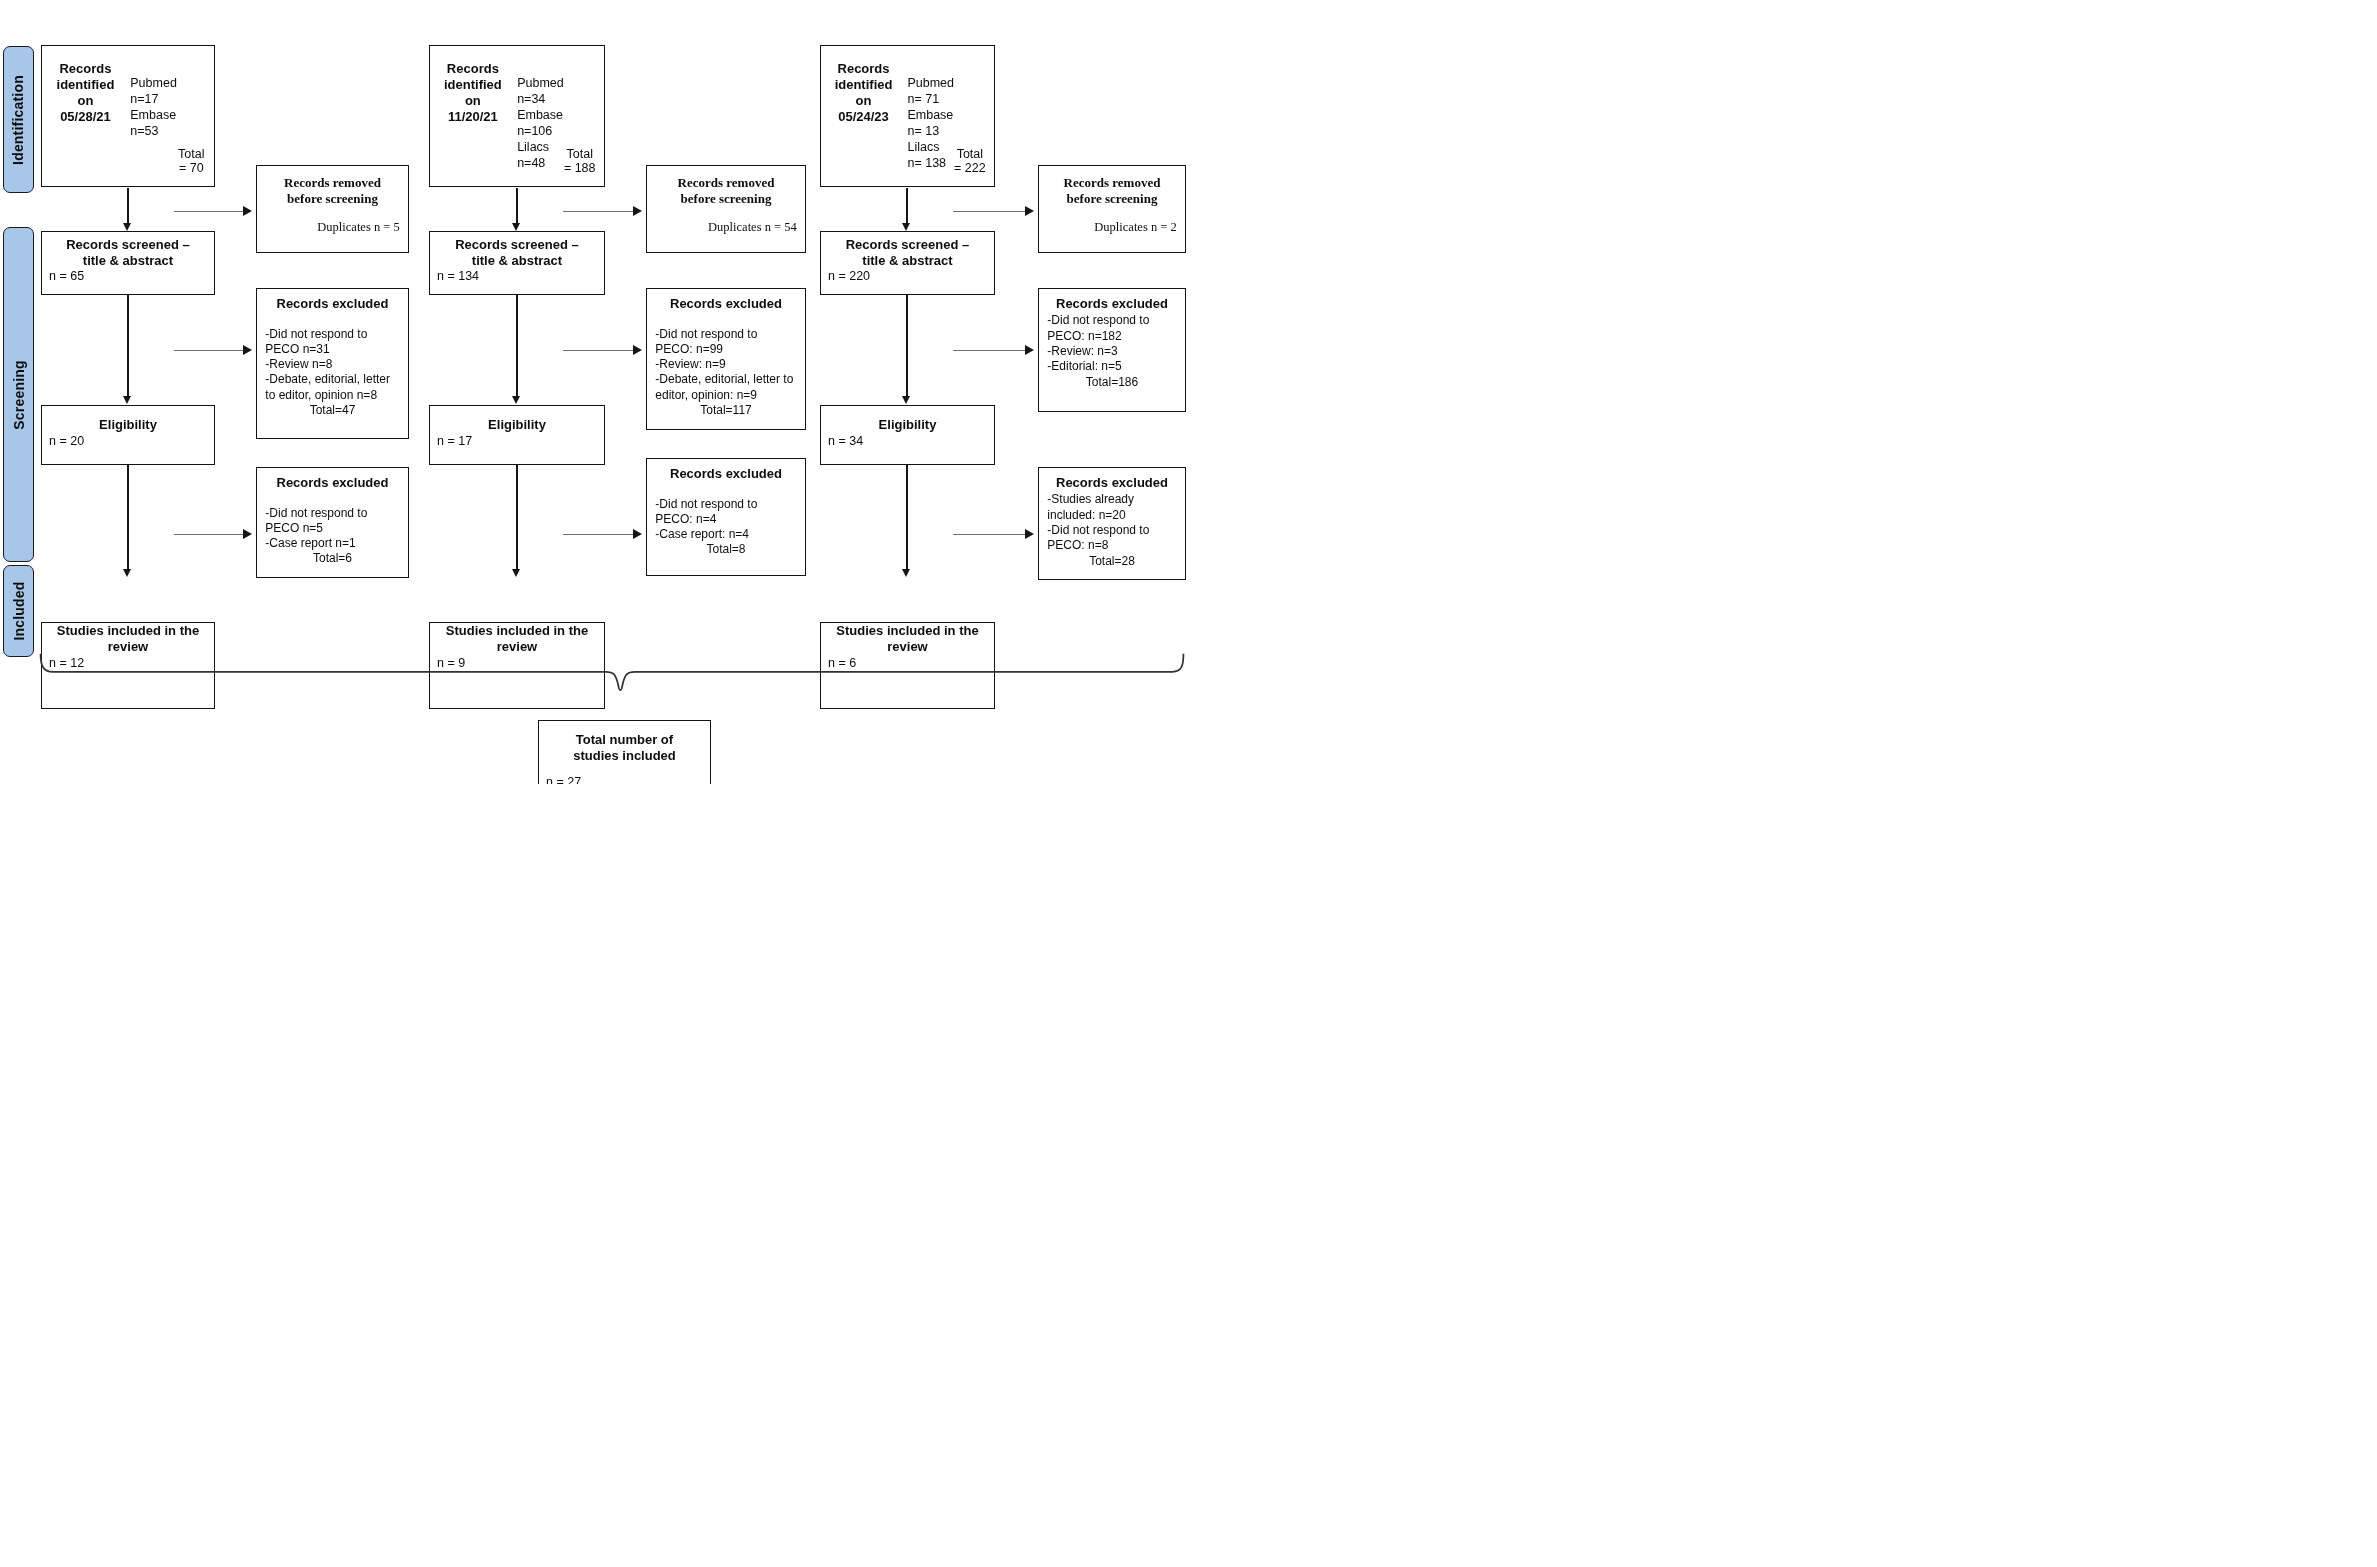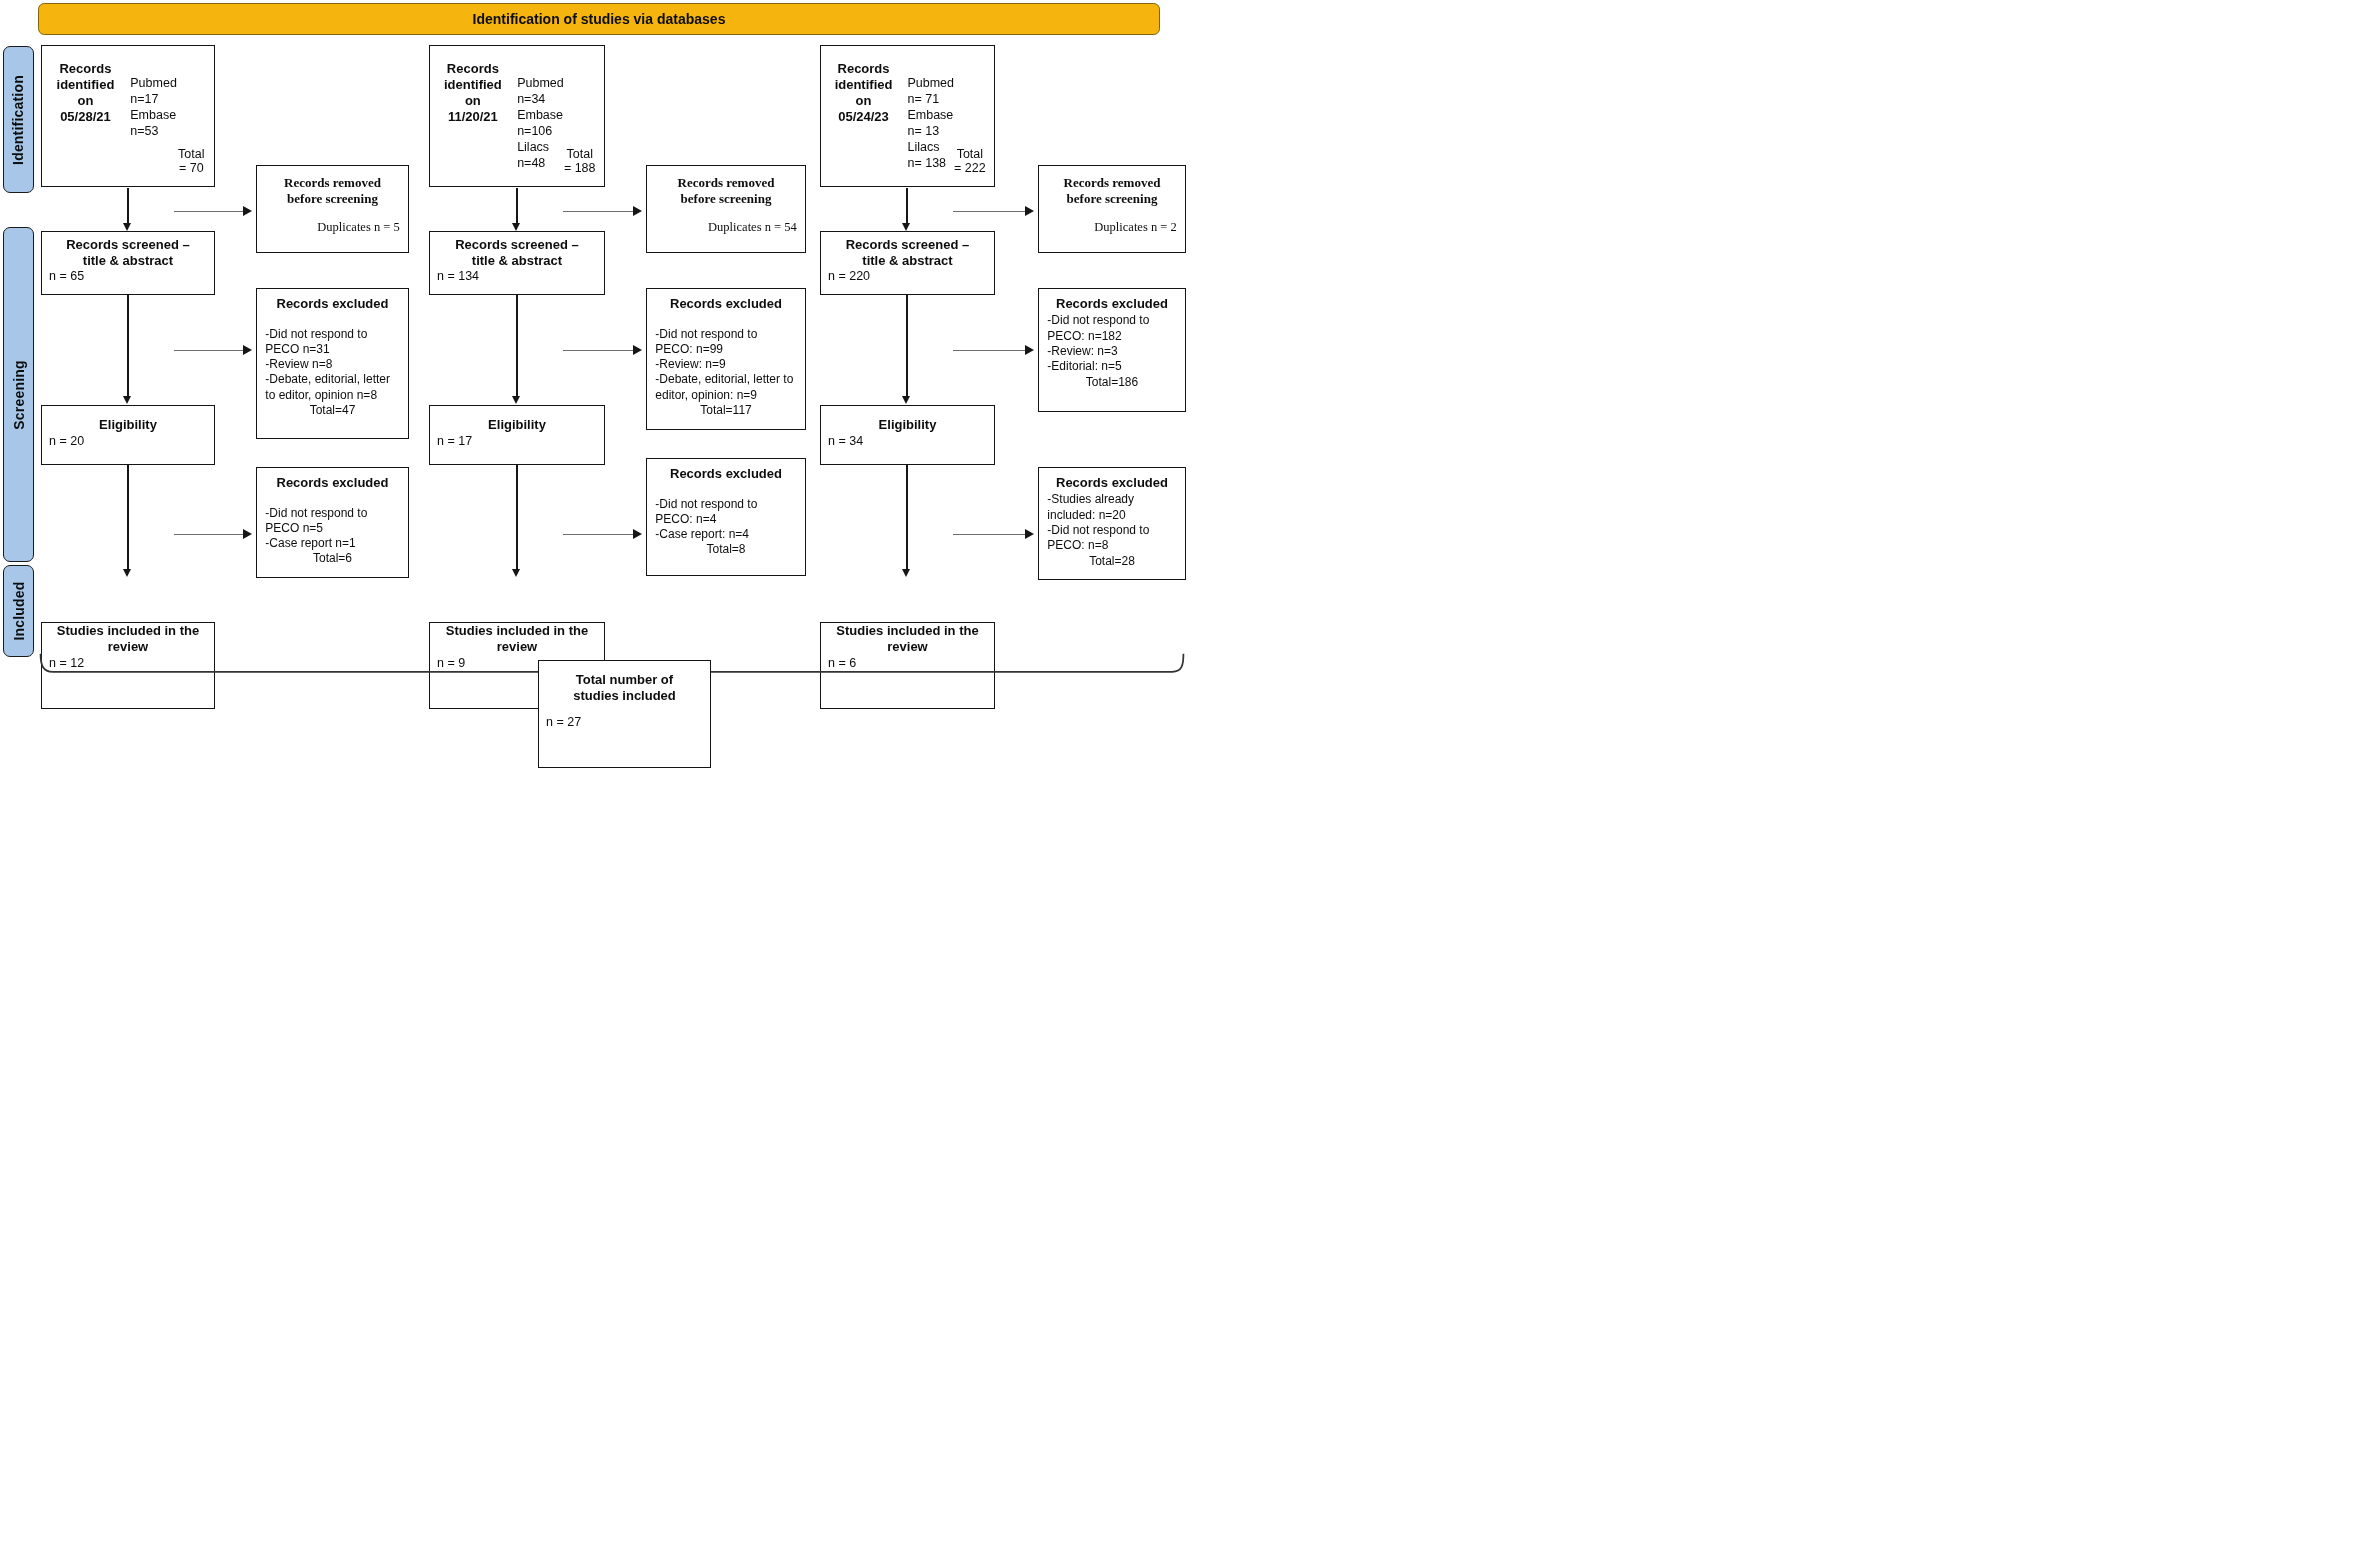--- a/index.html
+++ b/index.html
@@ -60,34 +60,31 @@
     border-left:4.9px solid transparent;border-right:4.9px solid transparent;
     border-top:8.3px solid #161616;}
   
   .ha{position:absolute;height:11px;}
   .ha .ln{position:absolute;left:0;right:7.6px;top:4.9px;height:1.4px;background:#6f6f6f;}
   .ha .hd{position:absolute;right:0;top:0;width:0;height:0;
     border-top:5.6px solid transparent;border-bottom:5.6px solid transparent;
     border-left:9px solid #161616;}
   
   .total{
-    position:absolute;left:538px;top:660px;width:173px;height:108px;
+    position:absolute;left:538px;top:720px;width:173px;height:86px;
     display:flex;flex-direction:column;padding-top:11px;
   }
   .total .cnt{margin-top:11px;}
   .brace{position:absolute;left:35px;top:651px;}
 </style>
 </head>
 <body>
 
 <div id="stage">
 
-  <div class="hdr">
-    <span>Identification of studies via databases</span>
-  </div>
 
   <div class="tab" style="top:46px;height:147px;">
     <span>Identification</span>
   </div>
   <div class="tab" style="top:227px;height:335px;">
     <span>Screening</span>
   </div>
   <div class="tab" style="top:565px;height:92px;">
     <span>Included</span>
   </div>

